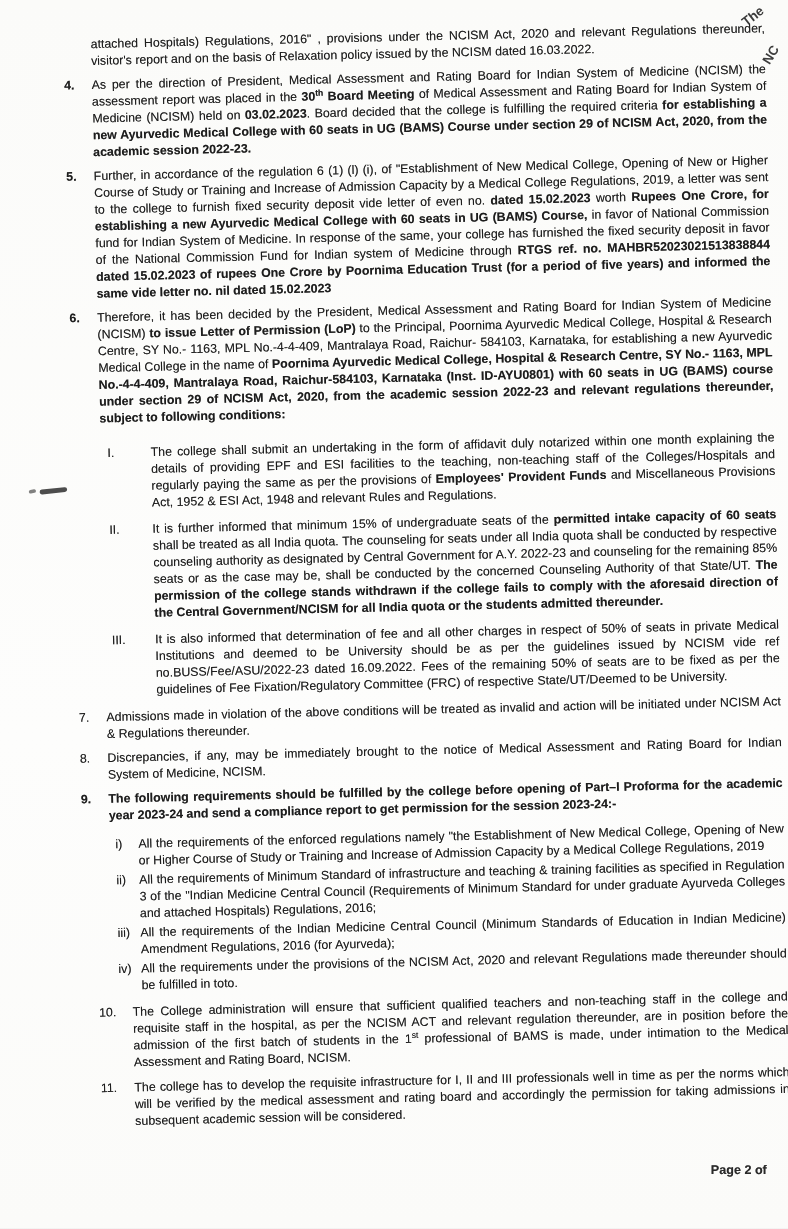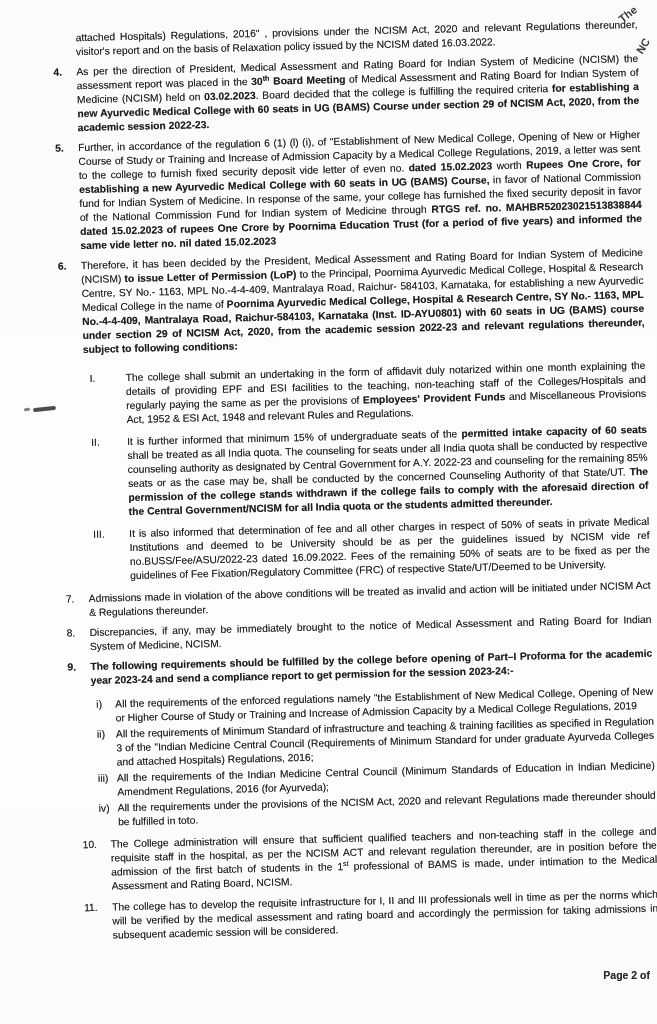--- a/index.html
+++ b/index.html
@@ -29,21 +29,21 @@
   .row.alpha .lab { width:19px; }
   .row.num2  { padding-left:75px; margin-top:7px; }
   .row.num2 .lab { width:28px; }
   .row.num + .row.rom   { margin-top:15px; }
   .row.rom + .row.num   { margin-top:8px; }
   .row.num + .row.alpha { margin-top:10px; }
   .row.alpha + .row.num2{ margin-top:8px; }
   .b { font-weight:bold; }
   sup { font-size:7.2px; line-height:0; vertical-align:4px; }
   .footer {
-    position:absolute; top:969px; right:7px;
+    position:absolute; top:969px; right:18px;
     font-size:10.5px; font-weight:bold; color:#2a2a2a;
     text-shadow:0 0 0.4px rgba(40,40,40,0.5);
   }
   .frag { position:absolute; font-size:11px; font-weight:bold; color:#3c3c3c; }
   .frag1 { left:618px; top:8px;  transform:rotate(-38deg); }
   .frag2 { left:635px; top:40px; transform:rotate(-58deg); }
   .smudge { position:absolute; background:#2e2e2e; border-radius:2px; opacity:.85; }
   .smudge1 { left:24px; top:408px; width:6px;  height:3px; transform:rotate(-10deg); opacity:.6; }
   .smudge2 { left:33px; top:407px; width:23px; height:4px; transform:rotate(-6deg); }
 </style>

